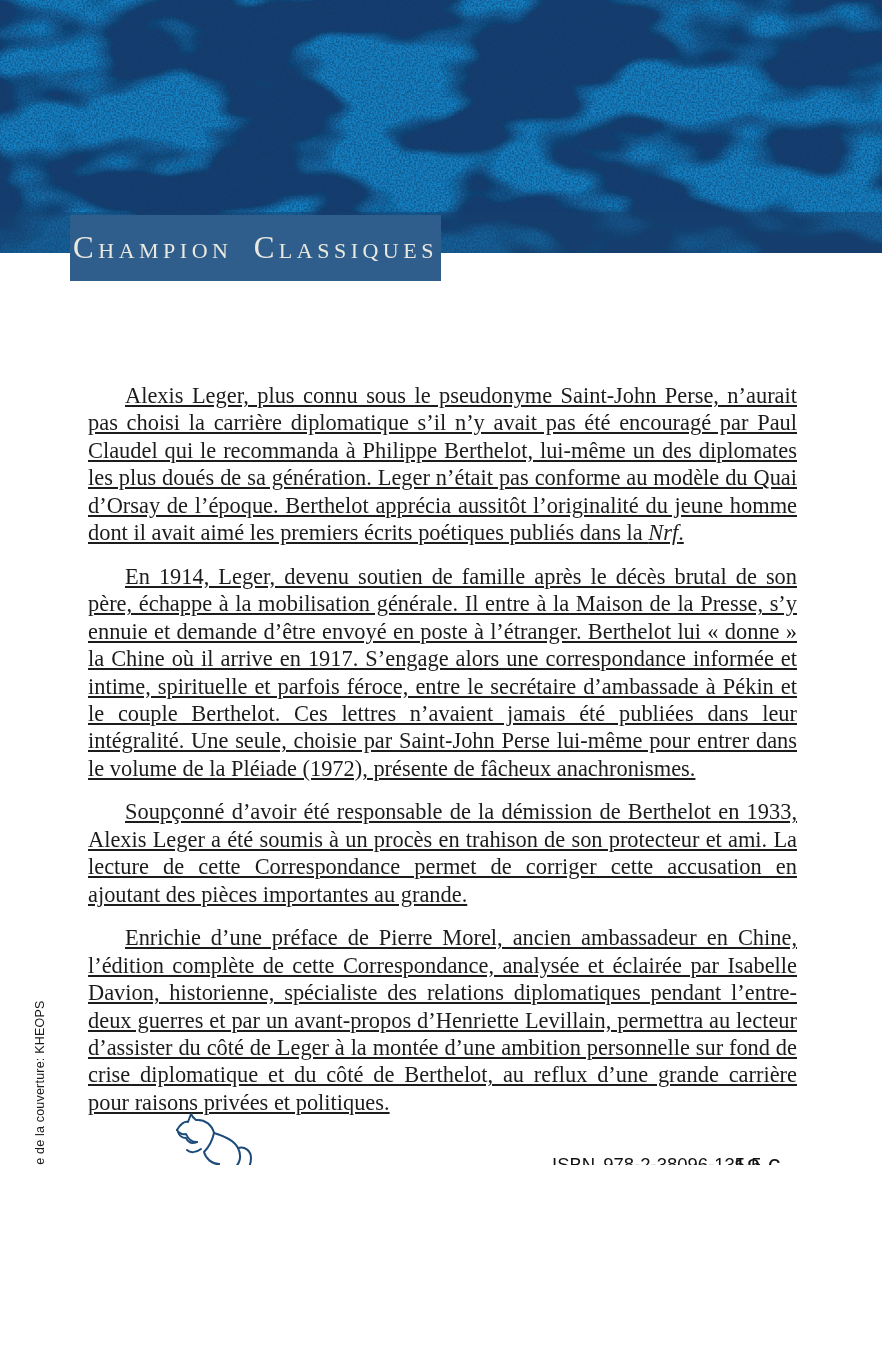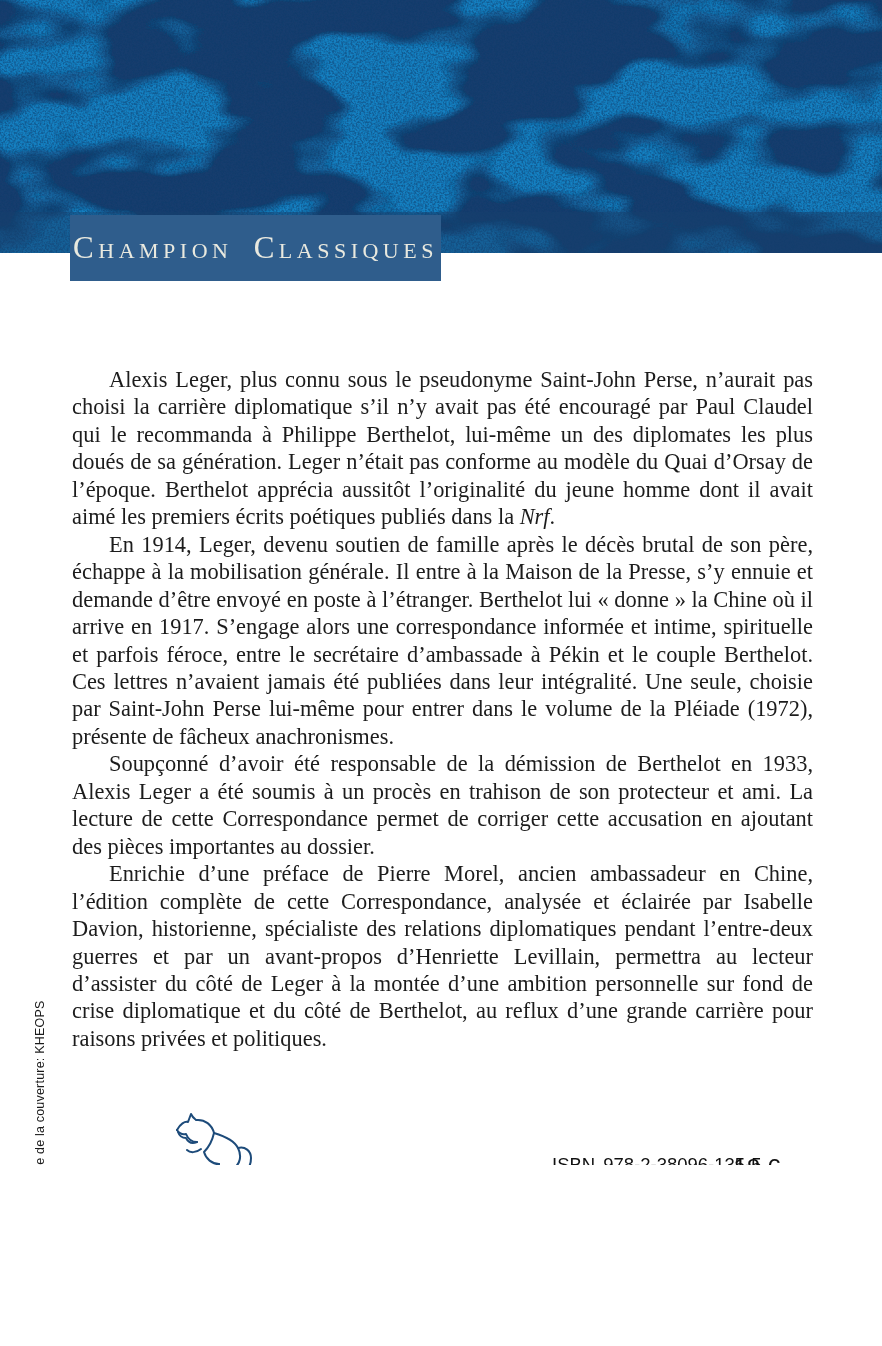--- a/index.html
+++ b/index.html
@@ -9,21 +9,21 @@
   .marble{position:absolute;top:0;left:0;display:block;}
   .bottom-strip{position:absolute;top:1322px;left:0;display:block;}
 
   .series-band{position:absolute;left:70px;top:215px;width:371px;height:66px;
                background:#2f5d8c;display:flex;align-items:center;justify-content:center;}
   .series-band .band-label{font-variant:small-caps;font-size:31px;letter-spacing:4.5px;
                word-spacing:9px;color:#e9e9df;white-space:nowrap;}
 
   .back-text{position:absolute;left:72px;top:366px;width:741px;
              font-size:22.4px;line-height:27.45px;color:#1c1c1c;text-align:justify;}
-  .back-text p{margin:0;text-indent:37px;}
+  .back-text p{margin:16px;text-indent:37px;text-decoration:underline;}
   .back-text .it{font-style:italic;}
 
   .credit{position:absolute;left:33px;top:1284px;transform-origin:0 0;transform:rotate(-90deg);
           font-family:"Liberation Sans",sans-serif;font-size:12.5px;letter-spacing:.2px;
           color:#1a1a1a;white-space:nowrap;}
 
   .logo{position:absolute;left:146px;top:1106px;}
 
   .publisher-name{position:absolute;left:71px;top:1254px;font-size:20px;letter-spacing:2.2px;
           color:#2c5878;white-space:nowrap;font-weight:bold;}
@@ -63,21 +63,21 @@
     <rect y="212" width="882" height="41" fill="#16406e" opacity="0.5"></rect>
   </svg>
 
   <div class="series-band">
     <span class="band-label">Champion Classiques</span>
   </div>
 
   <div class="back-text">
       <p><span>Alexis Leger, plus connu sous le pseudonyme Saint-John Perse, n’aurait pas choisi la carrière diplomatique s’il n’y avait pas été encouragé par Paul Claudel qui le recommanda à Philippe Berthelot, lui-même un des diplomates les plus doués de sa génération. Leger n’était pas conforme au modèle du Quai d’Orsay de l’époque. Berthelot apprécia aussitôt l’originalité du jeune homme dont il avait aimé les premiers écrits poétiques publiés dans la </span><span class="it">Nrf</span><span>.</span></p>
       <p><span>En 1914, Leger, devenu soutien de famille après le décès brutal de son père, échappe à la mobilisation générale. Il entre à la Maison de la Presse, s’y ennuie et demande d’être envoyé en poste à l’étranger. Berthelot lui « donne » la Chine où il arrive en 1917. S’engage alors une correspondance informée et intime, spirituelle et parfois féroce, entre le secrétaire d’ambassade à Pékin et le couple Berthelot. Ces lettres n’avaient jamais été publiées dans leur intégralité. Une seule, choisie par Saint-John Perse lui-même pour entrer dans le volume de la Pléiade (1972), présente de fâcheux anachronismes.</span></p>
-      <p><span>Soupçonné d’avoir été responsable de la démission de Berthelot en 1933, Alexis Leger a été soumis à un procès en trahison de son protecteur et ami. La lecture de cette Correspondance permet de corriger cette accusation en ajoutant des pièces importantes au dossier.</span></p>
+      <p><span>Soupçonné d’avoir été responsable de la démission de Berthelot en 1933, Alexis Leger a été soumis à un procès en trahison de son protecteur et ami. La lecture de cette Correspondance permet de corriger cette accusation en ajoutant des pièces importantes au grande.</span></p>
       <p><span>Enrichie d’une préface de Pierre Morel, ancien ambassadeur en Chine, l’édition complète de cette Correspondance, analysée et éclairée par Isabelle Davion, historienne, spécialiste des relations diplomatiques pendant l’entre-deux guerres et par un avant-propos d’Henriette Levillain, permettra au lecteur d’assister du côté de Leger à la montée d’une ambition personnelle sur fond de crise diplomatique et du côté de Berthelot, au reflux d’une grande carrière pour raisons privées et politiques.</span></p>
     </div>
 
   <div class="credit">Conception graphique de la couverture: KHEOPS</div>
 
   <svg class="logo" width="134" height="136" viewBox="0 0 134 136" xmlns="http://www.w3.org/2000/svg" fill="none" stroke="#1d4b7a" stroke-width="2" stroke-linecap="round" stroke-linejoin="round">
 
     <path d="M31,24 C34,18 39,15 42,16 L45,8 C47,12 49,13 50,14 C59,13 66,19 68,27 C78,30 88,34 92,42 C96,50 94,58 88,62"></path>
     <path d="M31,24 C33,27 36,29 40,28 C42,33 46,36 51,36"></path>
     <path d="M51,36 C46,38 42,36 40,32 C36,32 33,29 32,26"></path>

